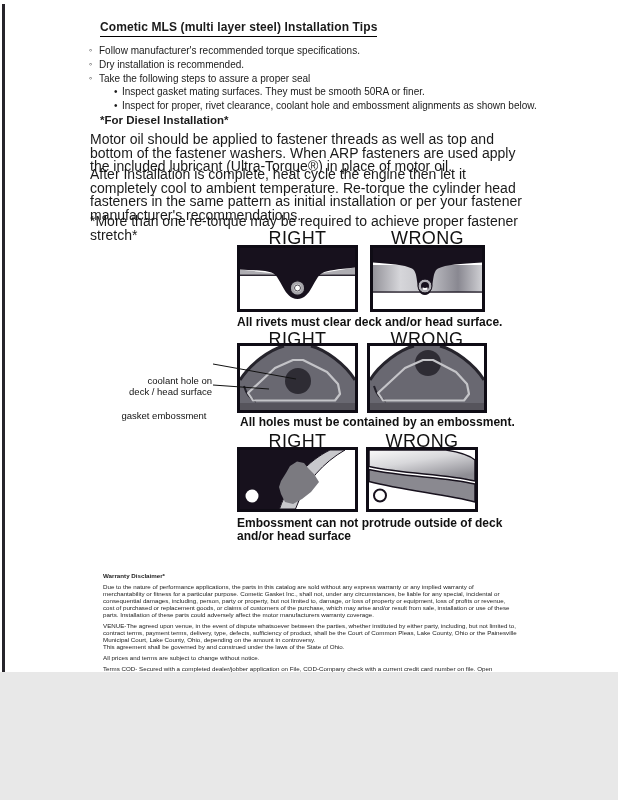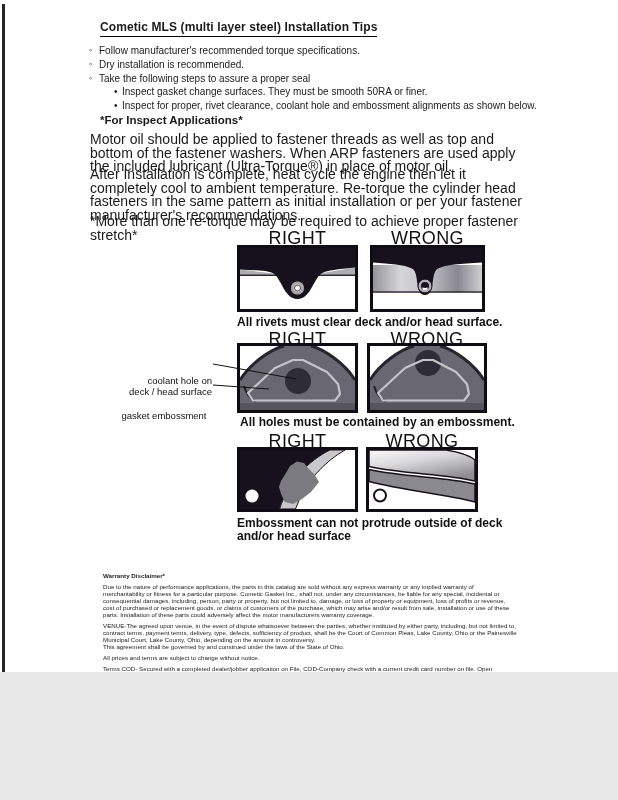--- a/index.html
+++ b/index.html
@@ -56,29 +56,29 @@
     <div class="brow">
       <span class="glyph">◦</span>
       <span>Dry installation is recommended.</span>
     </div>
     <div class="brow">
       <span class="glyph">◦</span>
       <span>Take the following steps to assure a proper seal</span>
     </div>
     <div class="brow sub">
       <span class="glyph">•</span>
-      <span>Inspect gasket change surfaces.  They must be smooth 50RA or finer.</span>
+      <span>Inspect gasket mating surfaces.  They must be smooth 50RA or finer.</span>
     </div>
     <div class="brow sub">
       <span class="glyph">•</span>
       <span>Inspect for proper, rivet clearance, coolant hole and embossment alignments as shown below.</span>
     </div>
   </div>
 
-  <div class="diesel-h">*For Inspect Applications*</div>
+  <div class="diesel-h">*For Diesel Installation*</div>
   <div class="para p1">Motor oil should be applied to fastener threads as well as top and bottom of the fastener washers. When ARP fasteners are used apply the included lubricant (Ultra-Torque®) in place of motor oil.</div>
   <div class="para p2">After Installation is complete, heat cycle the engine then let it completely cool to ambient temperature. Re-torque the cylinder head fasteners in the same pattern as initial installation or per your fastener manufacturer's recommendations.</div>
   <div class="para p3">*More than one re-torque may be required to achieve proper fastener stretch*</div>
 
   <div class="dlabel lab1r">RIGHT</div>
   <div class="dlabel lab1w">WRONG</div>
   <div class="dbox b1r">
     <svg width="121" height="67" viewBox="0 0 121 67">
       <rect x="0" y="0" width="121" height="67" fill="#ffffff"></rect>
       <polygon points="3,24.5 46,29.5 3,30.5" fill="#aeadb2"></polygon>

